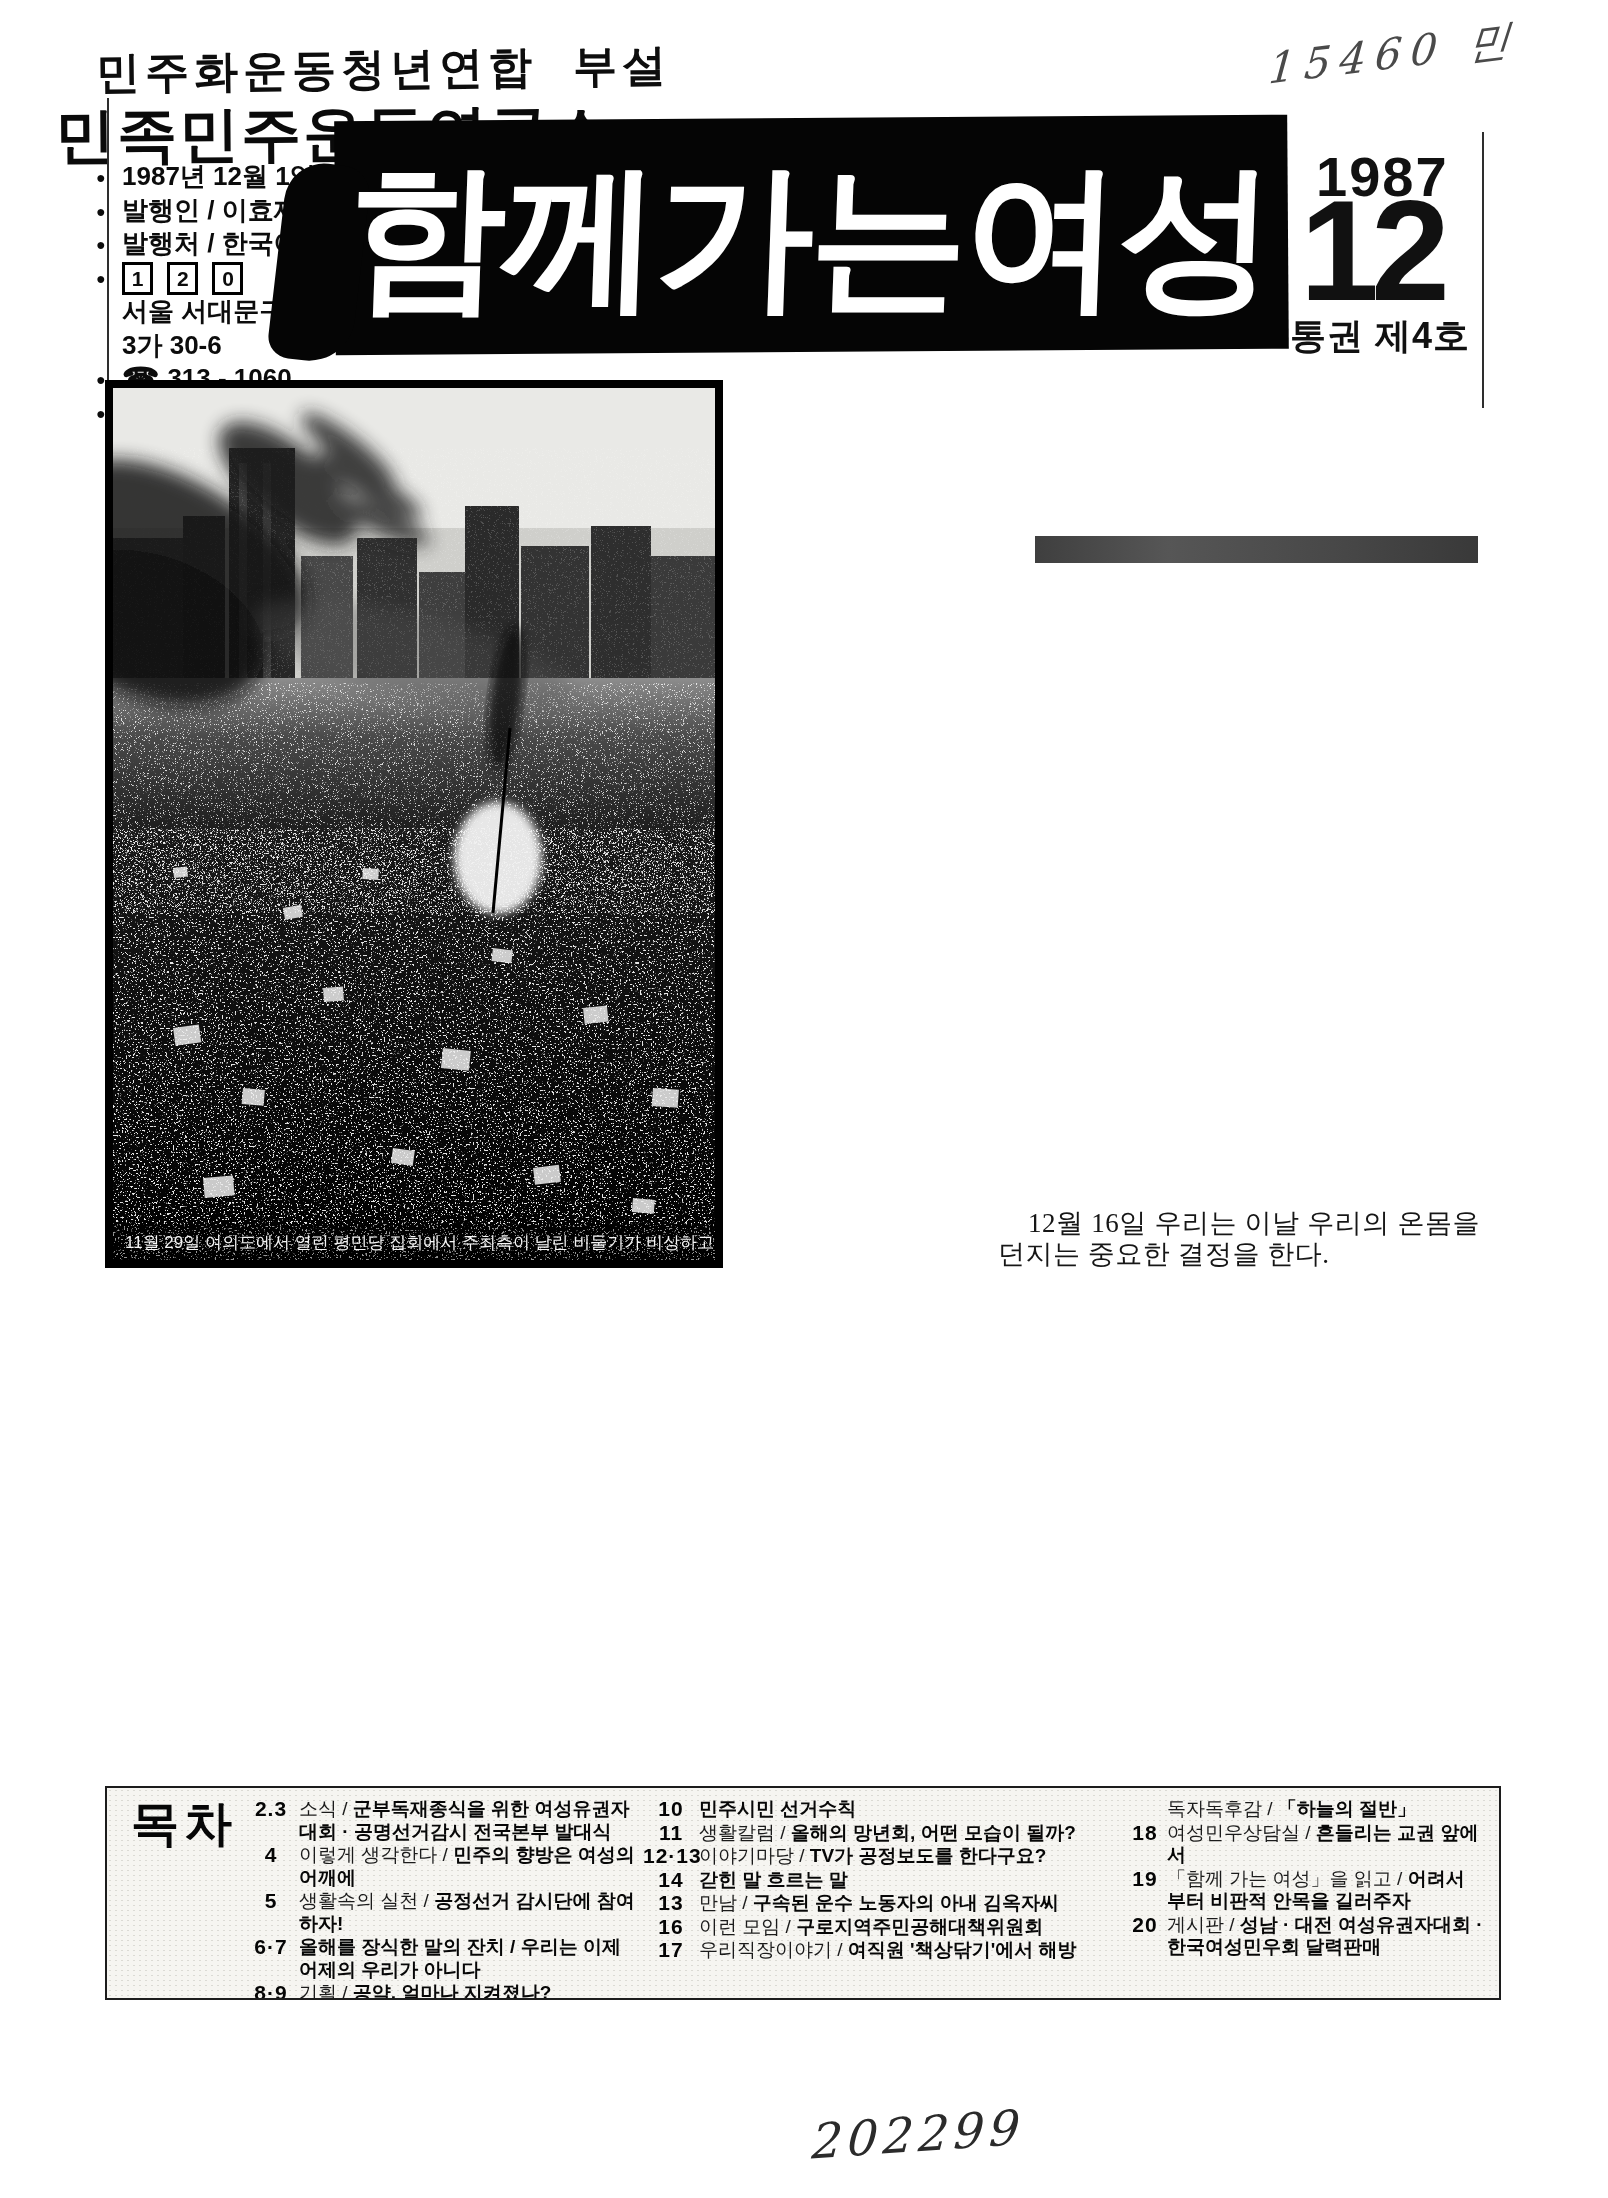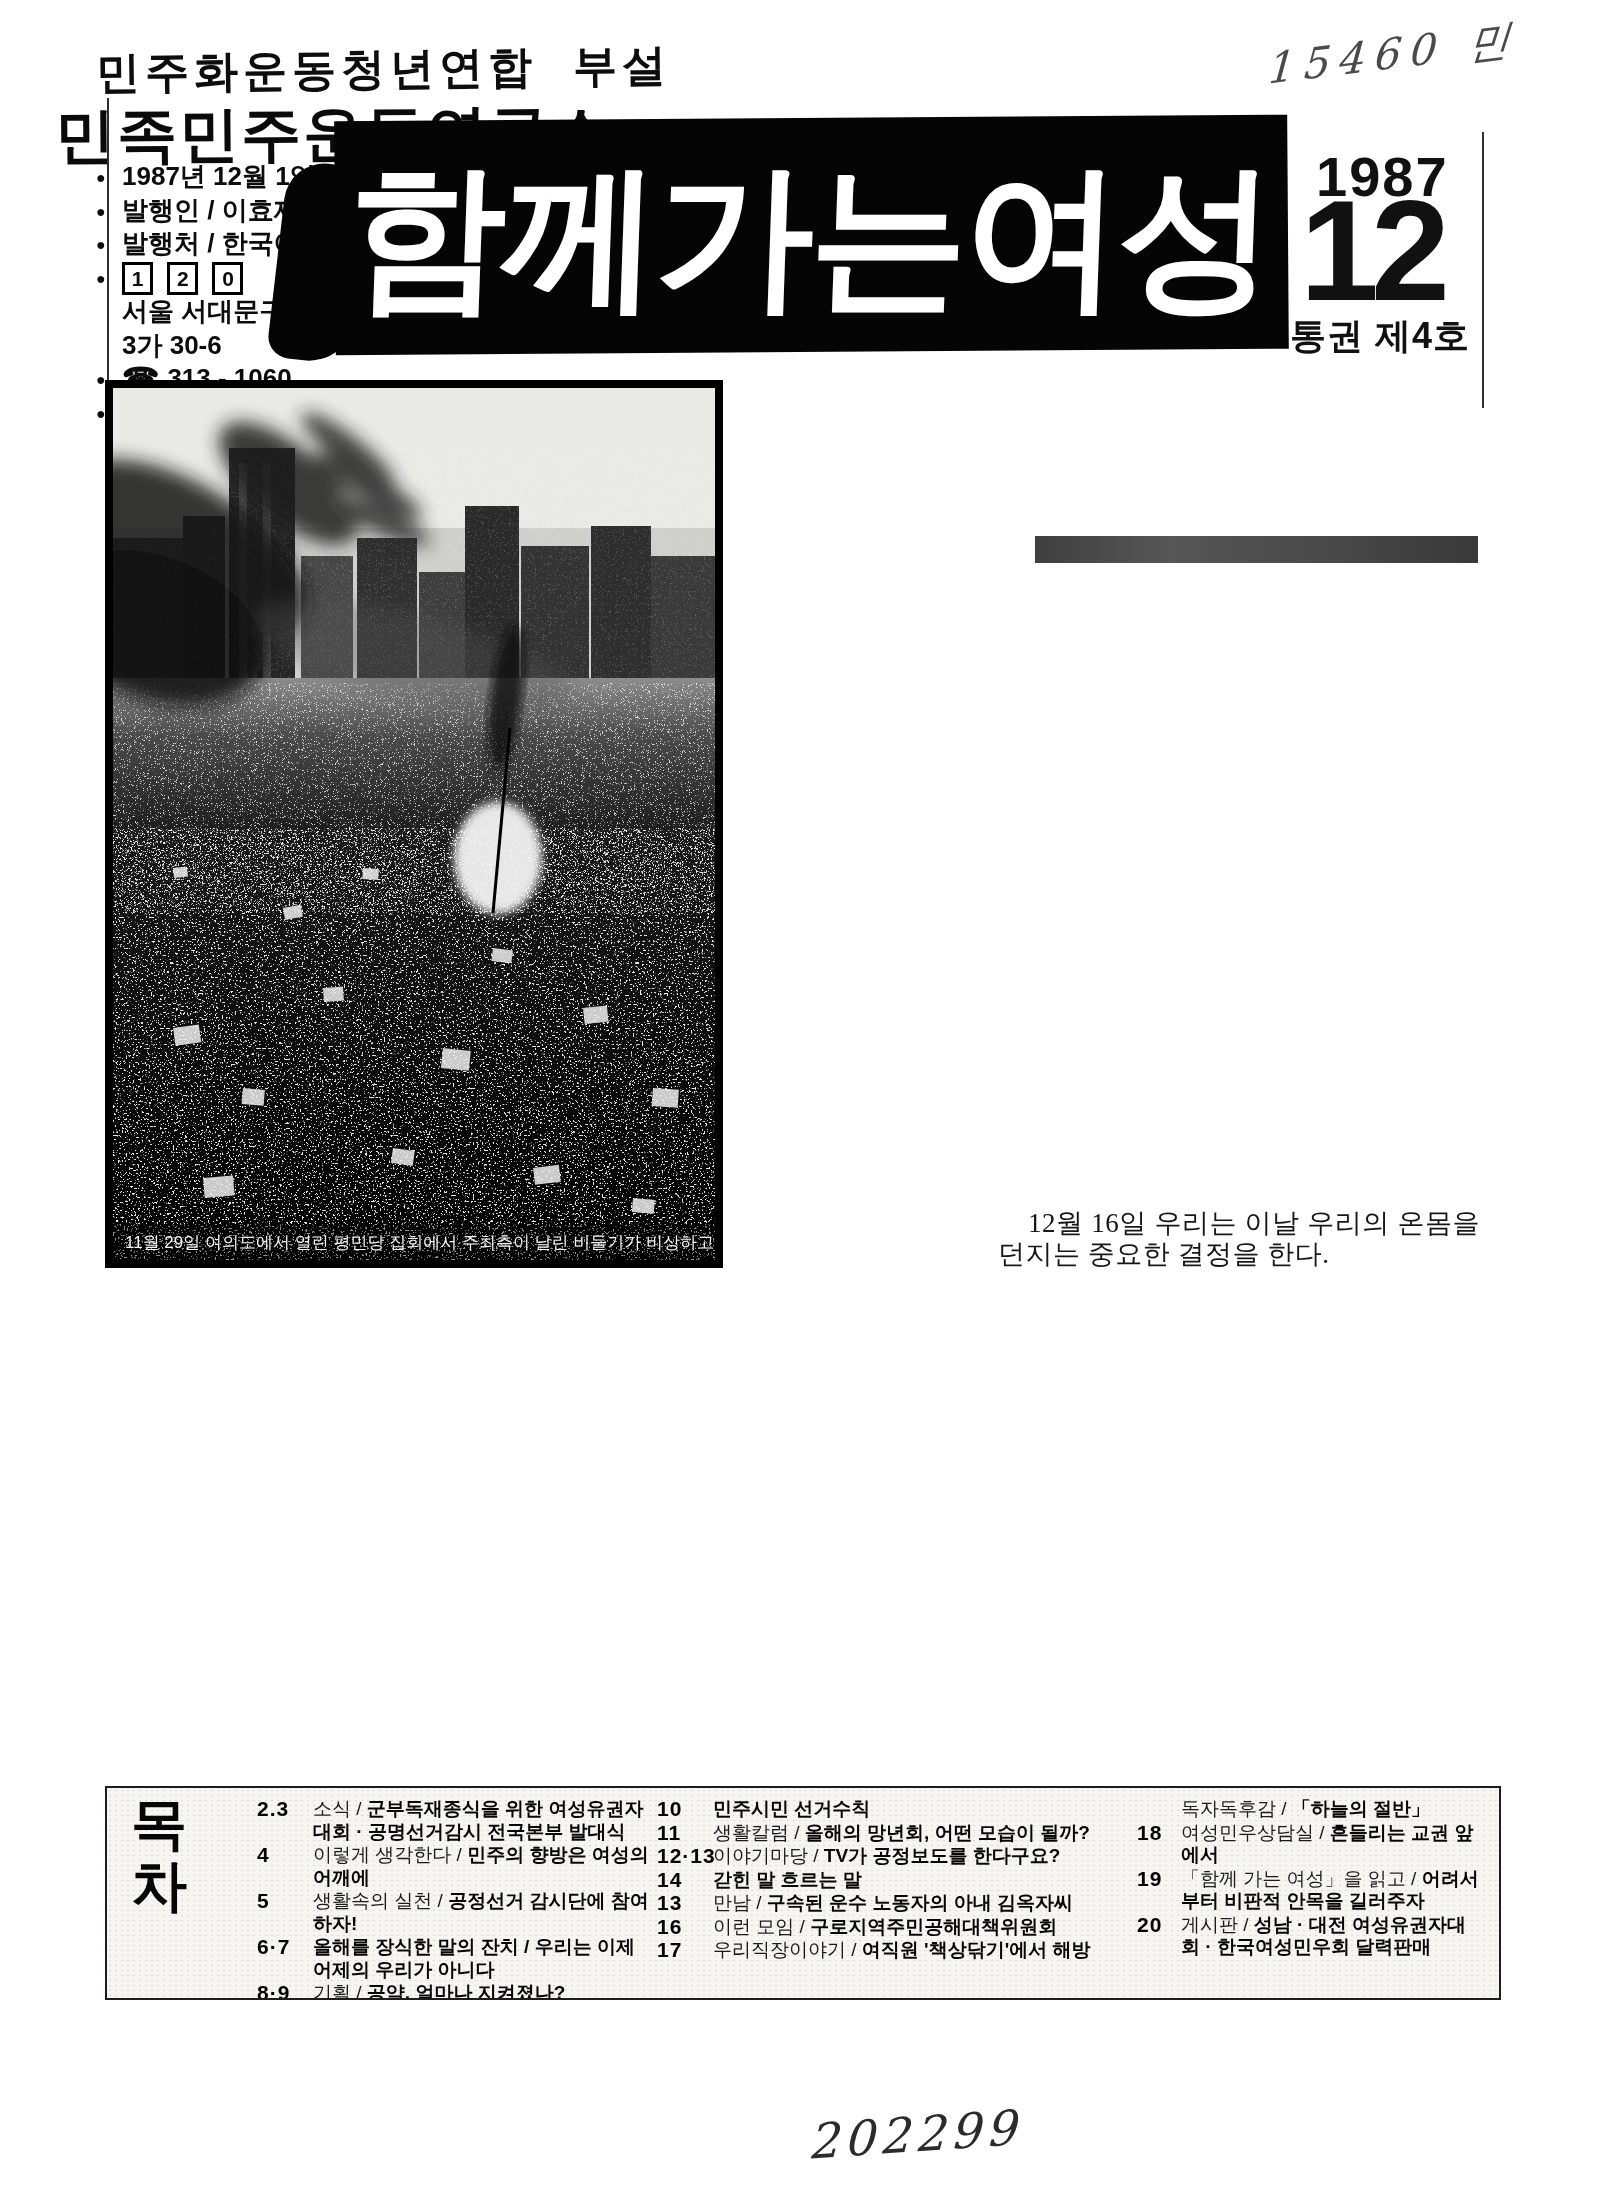--- a/index.html
+++ b/index.html
@@ -64,28 +64,28 @@
   
   .editorial{position:absolute;left:998px;top:1208px;width:482px;font-family:"Liberation Serif","DejaVu Serif",serif;
          font-size:27px;line-height:31.4px;text-align:justify;color:#161616;letter-spacing:0.5px;z-index:1;}
   .editorial p{margin:0;text-indent:30px;}
 
   
   .toc{position:absolute;left:105px;top:1786px;width:1396px;height:214px;border:2px solid #1c1c1c;
        box-sizing:border-box;background-color:#f6f5f1;
        background-image:radial-gradient(#dbdad4 0.8px, transparent 0.9px);background-size:6px 5px;
        display:flex;padding:10px 10px 6px 24px;overflow:hidden;z-index:1;}
-  .toc-header{width:112px;flex:none;font-size:56px;font-weight:bold;letter-spacing:5px;
-       line-height:1.1;margin-right:14px;font-family:Liberation Mono, monospace;color:#060606;}
+  .toc-header{width:112px;flex:none;font-size:48px;font-weight:bold;letter-spacing:5px;
+       line-height:1.1;font-family:Liberation Serif, serif;color:#060606;}
   .toc-col{font-size:19px;line-height:22.5px;color:#1b1b1b;}
   .toc-col1{width:400px;flex:none;}
   .toc-col2{width:480px;flex:none;}
   .toc-col3{flex:1;}
   .toc-row{display:flex;margin-bottom:1px;}
-  .toc-num{width:56px;flex:none;font-weight:bold;font-size:21px;letter-spacing:1px;color:#050505;}
+  .toc-num{width:56px;flex:none;font-weight:bold;font-size:21px;letter-spacing:1px;color:#050505;text-align:center;}
   .toc-col3 .toc-num{width:44px;}
   .toc-txt{flex:1;padding-right:6px;}
   .toc-txt .main{font-weight:bold;color:#070707;}
 </style>
 </head>
 <body>
 
 <div class="page">
 
 

